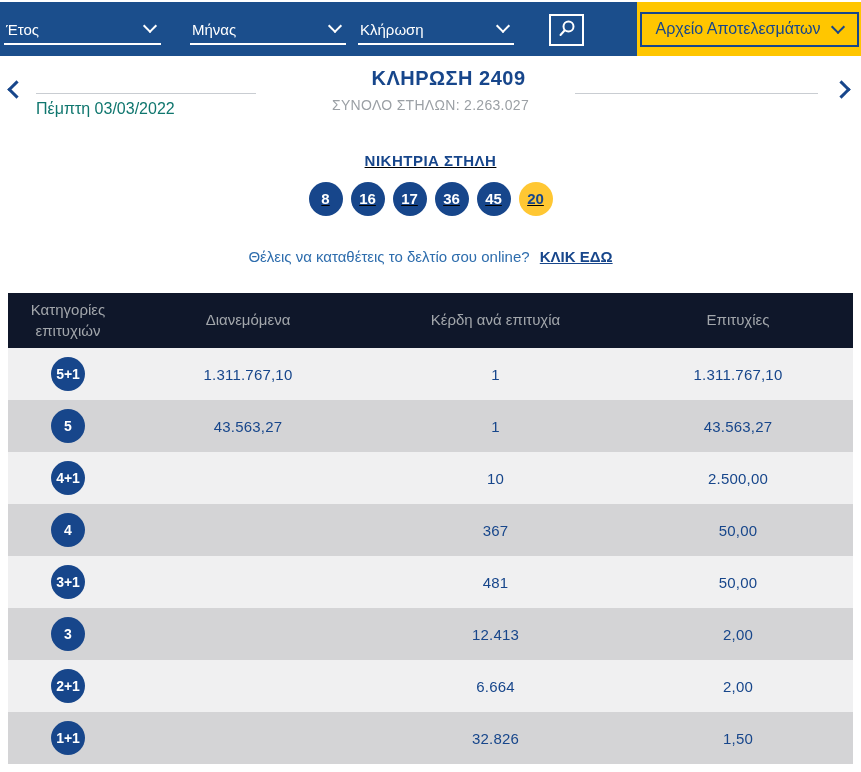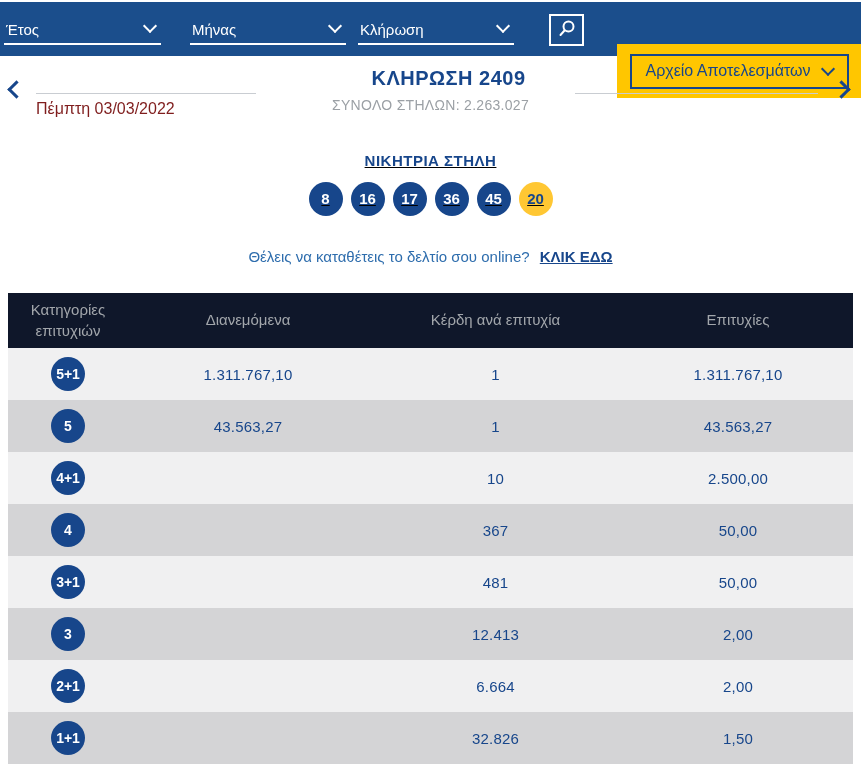--- a/index.html
+++ b/index.html
@@ -11,43 +11,43 @@
   .filter-select { position:absolute; top:13px; height:30px; border-bottom:2px solid #ffffff;
                    display:flex; align-items:center; justify-content:space-between;
                    color:#ffffff; font-size:15px; padding:0 6px 0 2px; cursor:pointer; }
   .filter-select .chev { border-color:#ffffff; margin-top:-6px; }
   #sel-year  { left:4px;  width:157px; }
   #sel-month { left:190px; width:156px; }
   #sel-draw  { left:358px; width:156px; }
   .search-btn { position:absolute; left:549px; top:12px; width:35px; height:32px;
                 border:2px solid #ffffff; background:transparent; display:flex;
                 align-items:center; justify-content:center; cursor:pointer; }
-  .archive-zone { position:absolute; right:0; top:0; width:244px; height:54px;
-                  background:#FFC600; display:flex; align-items:center; justify-content:center;margin-top:42px; }
+  .archive-zone { position:absolute; right:0; top:0; width:224px; height:54px;
+                  background:#FFC600; display:flex; align-items:center; justify-content:center; }
   .archive-btn { border:2px solid #17468B; background:transparent; color:#17468B;
                  font-size:16px; padding:6px 14px 7px 14px; display:flex; align-items:center;
                  gap:12px; cursor:pointer; font-family:"Liberation Sans", sans-serif; }
   .archive-btn .chev { border-color:#17468B; margin-top:-4px; }
 
   
   .chev { display:inline-block; border-style:solid; border-width:0 2px 2px 0; padding:4px; }
   .chev.down  { transform:rotate(45deg); }
   .chev.left  { transform:rotate(135deg); padding:5px; }
   .chev.right { transform:rotate(-45deg); padding:5px; }
 
   
   .draw-header { position:relative; height:78px; }
   .nav-btn { position:absolute; top:27px; background:none; border:none; cursor:pointer; }
   .nav-btn .chev { border-color:#17468B; border-width:0 3px 3px 0; }
   #prev-btn { left:10px; }
   #next-btn { right:13px; }
   .hline { position:absolute; top:37px; height:1px; background:#C9CDD2; }
   #line-left  { left:36px;  width:220px; }
   #line-right { left:575px; width:243px; }
-  .draw-date { position:absolute; left:36px; top:44px; font-size:16px; color:#7f1d1d; }
+  .draw-date { position:absolute; left:36px; top:44px; font-size:16px; color:#0f766e; }
   .draw-title { position:absolute; top:11px; width:100%; text-align:center;
                 font-size:20px; font-weight:bold; color:#17468B; letter-spacing:0.5px;padding-left:36px; }
   .draw-total { position:absolute; top:41px; width:100%; text-align:center;
                 font-size:14px; color:#9BA0A5; letter-spacing:0.3px; }
 
   
   .winning { margin-top:18px; text-align:center;text-decoration:underline; }
   .winning-title { font-size:15px; font-weight:bold; color:#17468B; letter-spacing:0.5px; }
   .balls { margin-top:13px; display:flex; justify-content:center; gap:8px; }
   .ball { width:34px; height:34px; border-radius:50%; background:#17468B; color:#ffffff;

